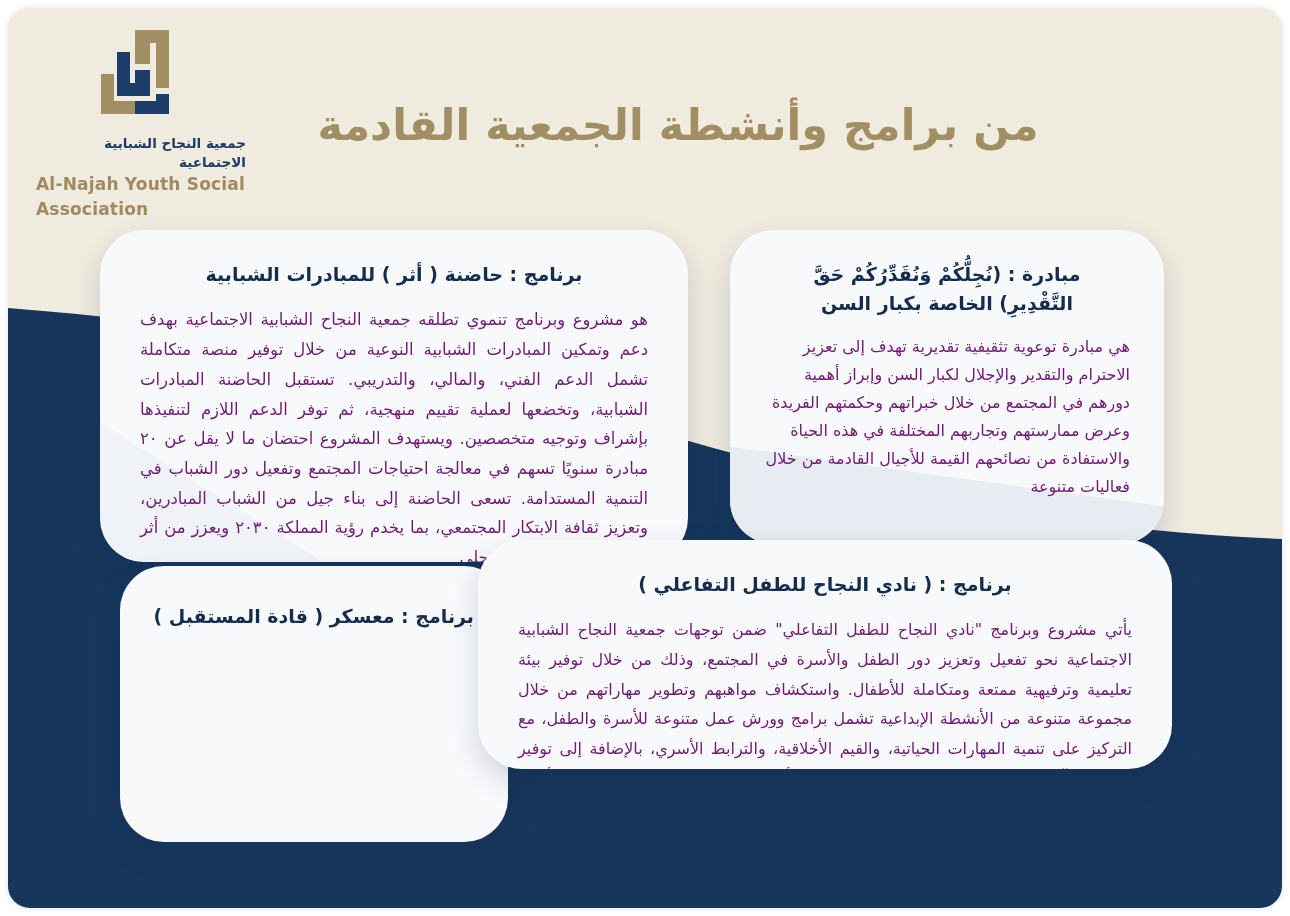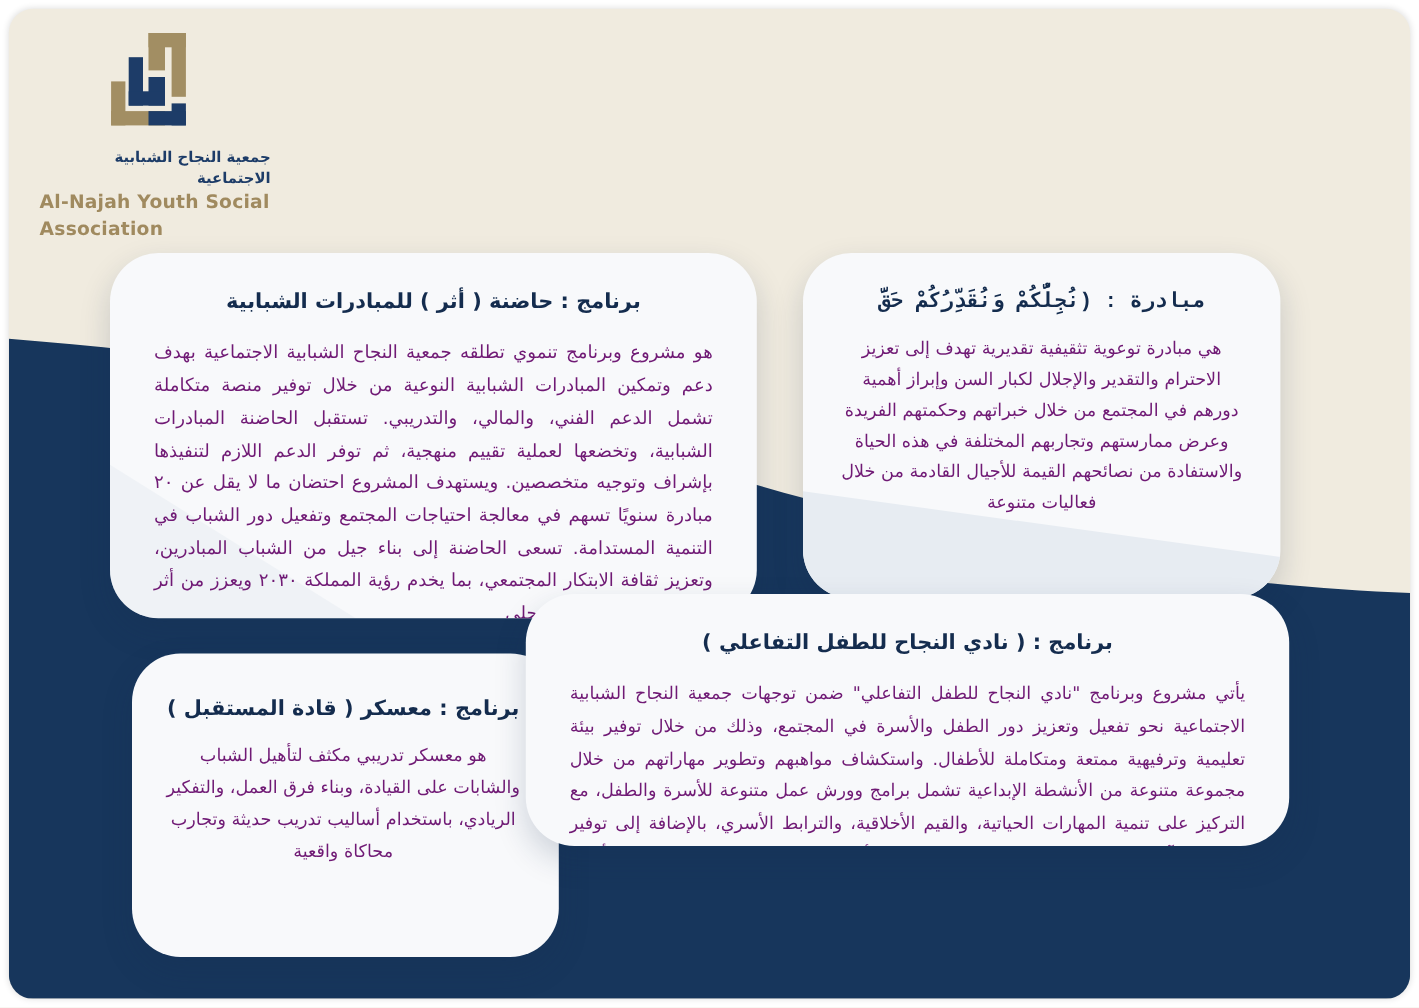--- a/index.html
+++ b/index.html
@@ -82,34 +82,34 @@
     font-size: 19px;
     font-weight: bold;
     color: #142c4e;
     line-height: 1.55;
   }
   .card-body {
     color: #701a75;
     line-height: 1.8;
   }
   .center { text-align: center; }
-  .right  { text-align: center; }
+  .right  { text-align: right; }
   .justify { text-align: justify; }
 
   .card-incubator { left: 92px;  top: 222px; width: 588px; height: 332px; }
   .card-incubator .card-inner { padding: 30px 40px 0 40px; }
   .card-incubator .card-heading { margin-bottom: 16px; }
   .card-incubator .card-body { font-size: 16.5px; }
 
   .card-elders { left: 722px; top: 222px; width: 434px; height: 314px; }
   .card-elders .card-inner { padding: 30px 34px 0 34px; }
-  .card-elders .card-heading { margin-bottom: 14px; font-family: Liberation Mono, monospace; }
+  .card-elders .card-heading { margin-bottom: 14px; }
   .card-elders .card-body { font-size: 16px; line-height: 1.75; }
 
-  .card-camp { left: 112px; top: 586px; width: 388px; height: 276px; }
+  .card-camp { left: 112px; top: 558px; width: 388px; height: 276px; }
   .card-camp .card-inner { padding: 36px 34px 0 30px; }
   .card-camp .card-heading { margin-bottom: 14px; }
   .card-camp .card-body { font-size: 16px; }
 
   .card-child { left: 470px; top: 532px; width: 694px; height: 229px; }
   .card-child .card-inner { padding: 30px 40px 0 40px; }
   .card-child .card-heading { margin-bottom: 16px; }
   .card-child .card-body { font-size: 16px; line-height: 1.85; }
 </style>
 </head>
@@ -131,43 +131,44 @@
       <rect x="22" y="53" width="33" height="13" fill="#1d3c68"></rect>
       <rect x="6" y="44" width="13" height="40" fill="#a28e63"></rect>
       <rect x="6" y="71" width="49" height="13" fill="#a28e63"></rect>
       <rect x="61" y="64" width="13" height="20" fill="#1d3c68"></rect>
       <rect x="40" y="71" width="34" height="13" fill="#1d3c68"></rect>
     </svg>
     <div class="logo-ar">جمعية النجاح الشبابية الاجتماعية</div>
     <div class="logo-en" dir="ltr">Al-Najah Youth Social Association</div>
   </div>
 
+  <div class="page-title">من برامج وأنشطة الجمعية القادمة</div>
 
   <div class="card card-incubator">
     <div class="card-tint tint-left"></div>
     <div class="card-inner">
       <div class="card-heading center">برنامج :  حاضنة ( أثر ) للمبادرات الشبابية</div>
       <div class="card-body justify">هو مشروع وبرنامج تنموي تطلقه جمعية النجاح الشبابية الاجتماعية بهدف دعم وتمكين المبادرات الشبابية النوعية من خلال توفير منصة متكاملة تشمل الدعم الفني، والمالي، والتدريبي. تستقبل الحاضنة المبادرات الشبابية، وتخضعها لعملية تقييم منهجية، ثم توفر الدعم اللازم لتنفيذها بإشراف وتوجيه متخصصين. ويستهدف المشروع احتضان ما لا يقل عن ٢٠ مبادرة سنويًا تسهم في معالجة احتياجات المجتمع وتفعيل دور الشباب في التنمية المستدامة. تسعى الحاضنة إلى بناء جيل من الشباب المبادرين، وتعزيز ثقافة الابتكار المجتمعي، بما يخدم رؤية المملكة ٢٠٣٠ ويعزز من أثر الجمعية في محيطها المحلي</div>
     </div>
   </div>
 
   <div class="card card-elders">
     <div class="card-tint tint-right"></div>
     <div class="card-inner">
       <div class="card-heading center">
         <div>مبادرة : (نُجِلُّكُمْ وَنُقَدِّرُكُمْ حَقَّ</div>
+        <div>التَّقْدِيرِ) الخاصة بكبار السن</div>
       </div>
       <div class="card-body right">هي مبادرة توعوية تثقيفية تقديرية تهدف إلى تعزيز الاحترام والتقدير والإجلال لكبار السن وإبراز أهمية دورهم في المجتمع من خلال خبراتهم وحكمتهم الفريدة وعرض ممارستهم وتجاربهم المختلفة في هذه الحياة والاستفادة من نصائحهم القيمة للأجيال القادمة من خلال فعاليات متنوعة</div>
     </div>
   </div>
 
   <div class="card card-camp">
     <div class="card-inner">
       <div class="card-heading right">برنامج : معسكر ( قادة المستقبل )</div>
-      <div class="card-body right">هو معسكر تدريبي مكثف لتأهيل الشباب والشابات على القيادة، وبناء فرق العمل، والتفكير الريادي، باستخدام أساليب تدريب حديثة وتجارب محاكاة واقعية</div>
     </div>
   </div>
 
   <div class="card card-child">
     <div class="card-inner">
       <div class="card-heading center">برنامج : ( نادي النجاح للطفل التفاعلي )</div>
       <div class="card-body justify">يأتي مشروع وبرنامج "نادي النجاح للطفل التفاعلي" ضمن توجهات جمعية النجاح الشبابية الاجتماعية نحو تفعيل وتعزيز دور الطفل والأسرة في المجتمع، وذلك من خلال توفير بيئة تعليمية وترفيهية ممتعة ومتكاملة للأطفال. واستكشاف مواهبهم وتطوير مهاراتهم من خلال مجموعة متنوعة من الأنشطة الإبداعية تشمل برامج وورش عمل متنوعة للأسرة والطفل، مع التركيز على تنمية المهارات الحياتية، والقيم الأخلاقية، والترابط الأسري، بالإضافة إلى توفير مساحات آمنة ومحفزة للعب والتعلم. مما يمكن الأسر من لعب دورهم التربوي على أكمل وجه، من خلال توفير الدعم والتوجيه اللازمين لتربية أطفالهم تربية سليمة، مما يشكل نواة لبناء جيل واعٍ وفاعل في تنمية مجتمعه.</div>
     </div>
   </div>
 

